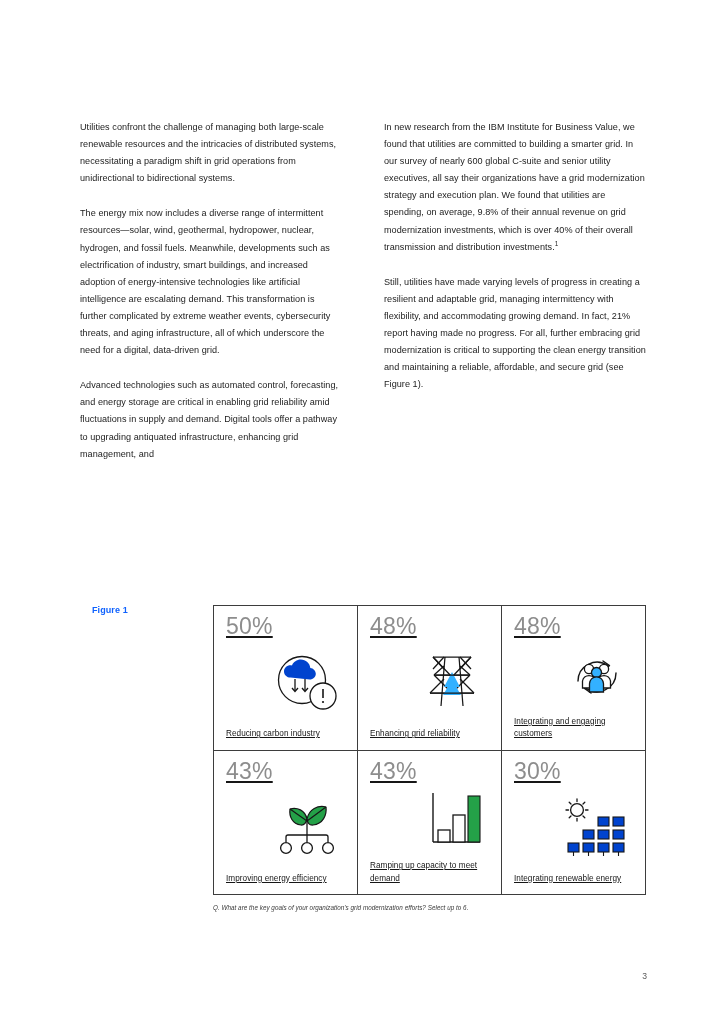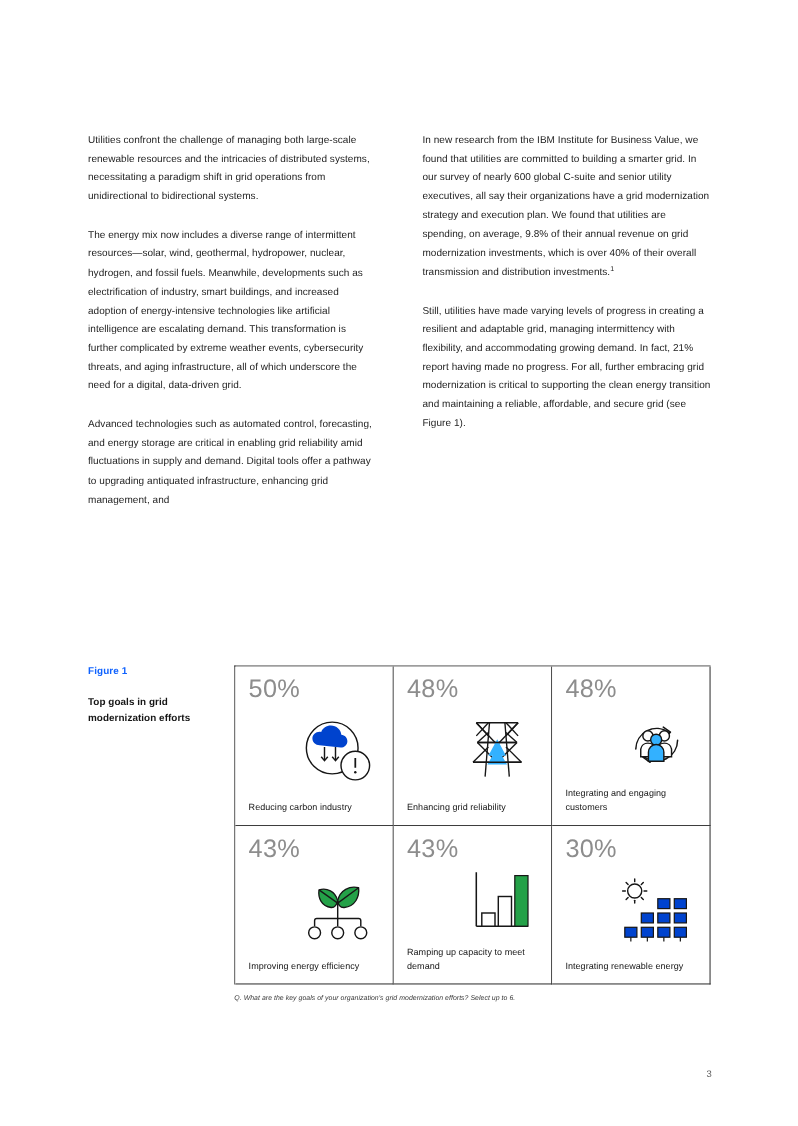--- a/index.html
+++ b/index.html
@@ -35,21 +35,21 @@
   .col p:last-child { margin-bottom: 0; }
   sup {
     font-size: 6.4px;
     vertical-align: super;
     line-height: 0;
   }
 
   
   .figure-caption {
     position: absolute;
-    left: 80px; top: 605px;
+    left: 92px; top: 605px;
     width: 125px;
   }
   .figure-label {
     font-size: 9px;
     font-weight: bold;
     color: #0f62fe;
     margin-bottom: 17px;
     letter-spacing: 0.01em;
   }
   .figure-title {
@@ -72,20 +72,21 @@
     background: #ffffff;
   }
   .cell {
     border-right: 1.1px solid #3d3d3d;
     border-bottom: 1.1px solid #3d3d3d;
     position: relative;
     padding: 9px 11px 9px 12px;
     display: flex;
     flex-direction: column;
     background: #ffffff;
+    text-decoration: underline;
   }
   .pct {
     font-size: 23px;
     font-weight: 300;
     color: #8d8d8d;
     line-height: 1;
     letter-spacing: 0.01em;
   }
   .icon-area {
     flex: 1;
@@ -137,21 +138,20 @@
 
   <div class="col">
     <p><span>In new research from the IBM Institute for Business Value, we found that utilities are committed to building a smarter grid. In our survey of nearly 600 global C-suite and senior utility executives, all say their organizations have a grid modernization strategy and execution plan. We found that utilities are spending, on average, 9.8% of their annual revenue on grid modernization investments, which is over 40% of their overall transmission and distribution investments.</span><sup>1</sup></p>
     <p>Still, utilities have made varying levels of progress in creating a resilient and adaptable grid, managing intermittency with flexibility, and accommodating growing demand. In fact, 21% report having made no progress. For all, further embracing grid modernization is critical to supporting the clean energy transition and maintaining a reliable, affordable, and secure grid (see Figure 1).</p>
   </div>
 
 </div>
 
 <div class="figure-caption">
   <div class="figure-label">Figure 1</div>
-  <div class="figure-title">Top goals in grid modernization efforts</div>
 </div>
 
 <div class="figure-grid">
 
   <div class="cell">
     <div class="pct">50%</div>
     <div class="icon-area">
       <svg width="68" height="64" viewBox="0 0 68 64">
         <circle cx="30" cy="30" r="23.5" fill="none" stroke="#161616" stroke-width="1.3"></circle>
         <path d="M18.5 27.5c-3.6 0-6.5-2.7-6.5-6.1s2.9-6.1 6.5-6.1c.5 0 1 .05 1.5.17C21.4 12 24.8 9.6 28.8 9.6c5 0 9.1 3.7 9.5 8.4 3.1.3 5.5 2.8 5.5 5.8 0 3.2-2.7 5.8-6.1 5.8z" fill="#0043ce"></path>

